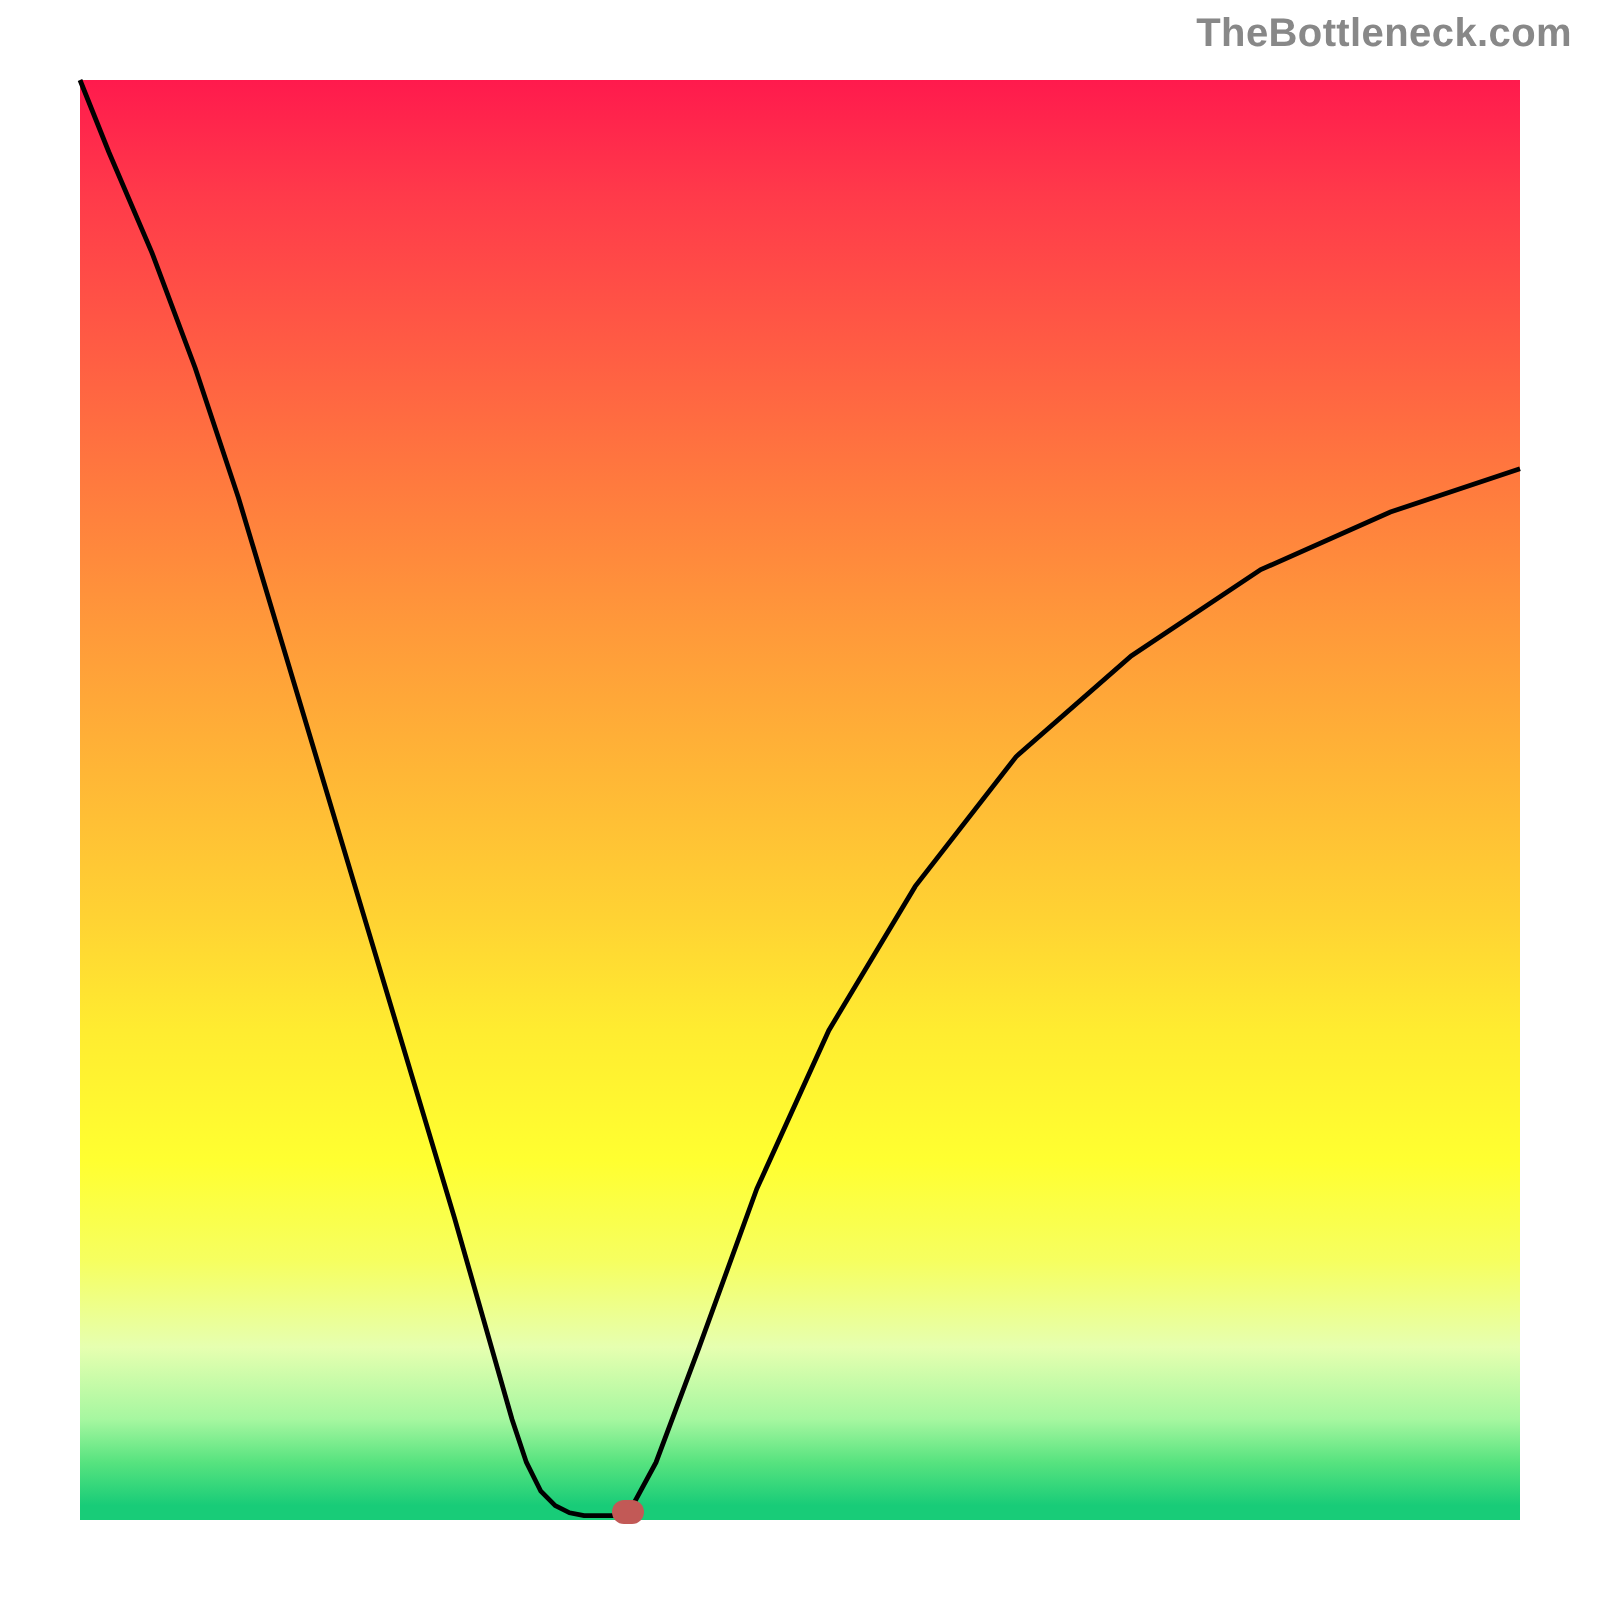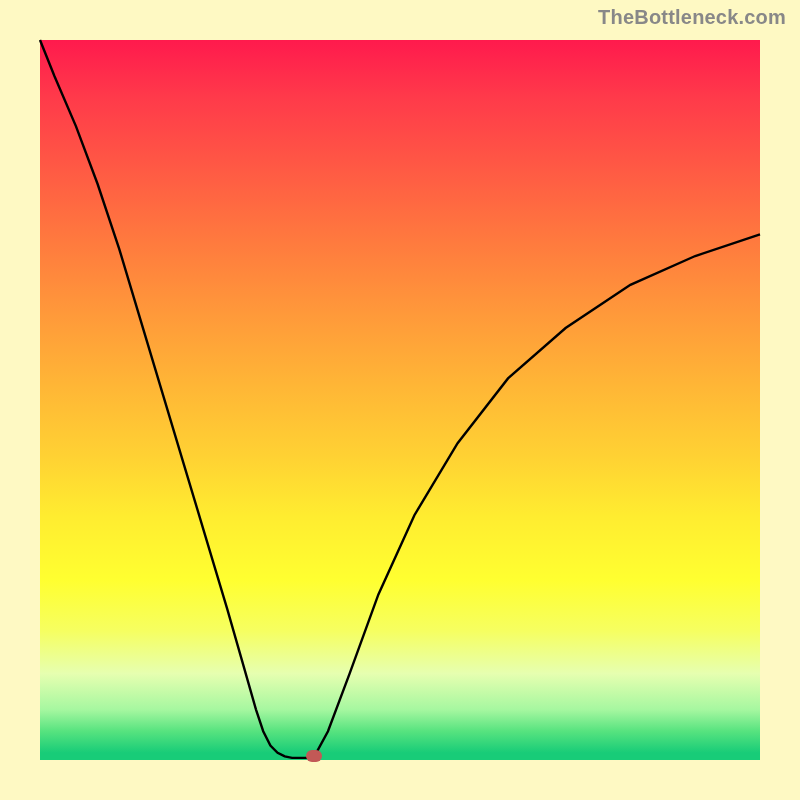--- a/index.html
+++ b/index.html
@@ -8,21 +8,21 @@
     width: 800px;
     height: 800px;
     background: #000;
     font-family: Arial, Helvetica, sans-serif;
     overflow: hidden;
   }
   .frame {
     position: relative;
     width: 800px;
     height: 800px;
-    background: #fef9c3;
+    background: #ffffff;
   }
   .plot-area {
     position: absolute;
     left: 40px;
     top: 40px;
     width: 720px;
     height: 720px;
     background: linear-gradient(
       to bottom,
       #ff1a4d 0%,

